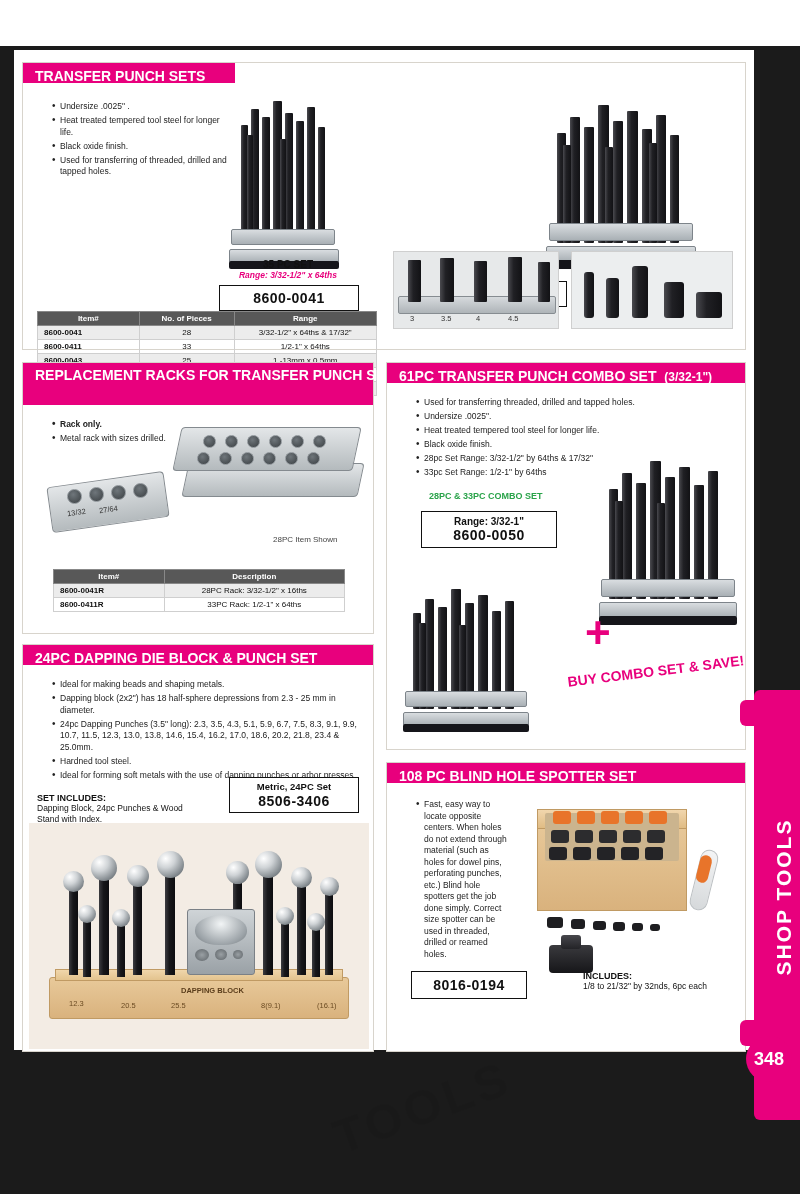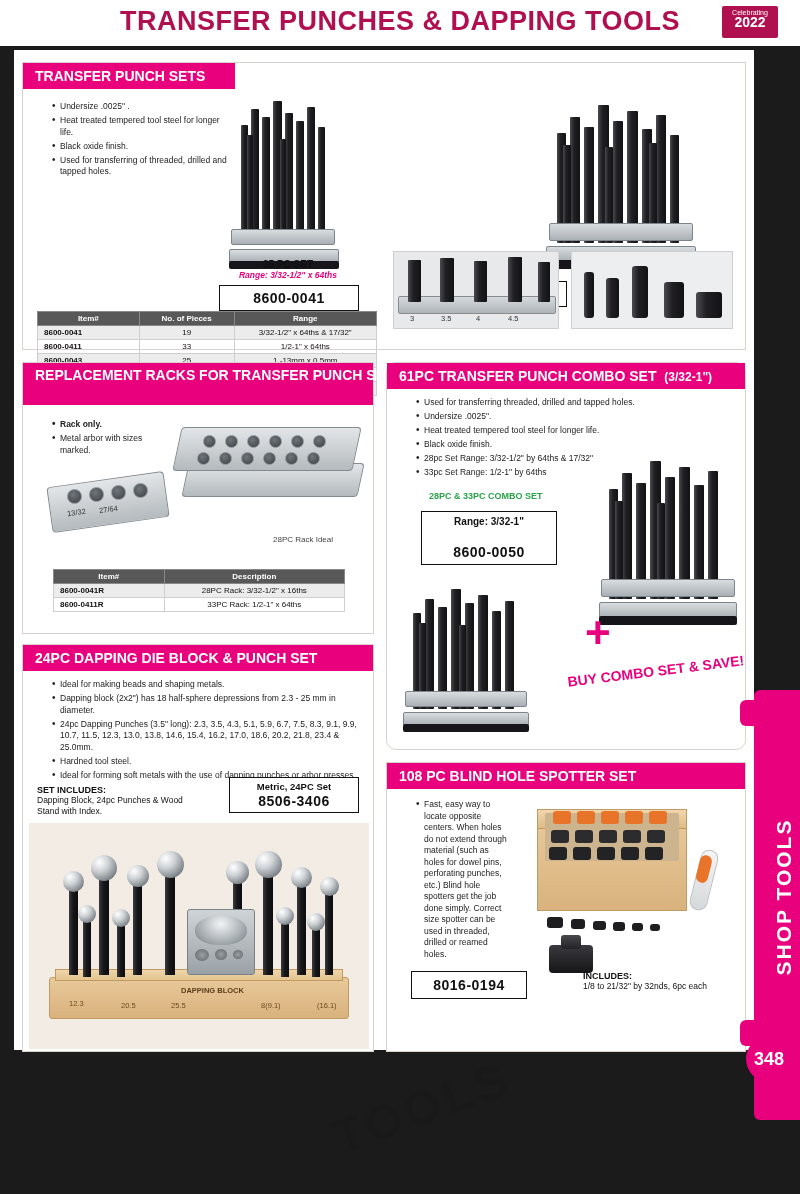--- a/index.html
+++ b/index.html
@@ -56,21 +56,21 @@
   }
   .celebrating .c1 { font-size:7px; display:block; margin-top:3px; }
   .celebrating .c2 { font-size:14px; font-weight:bold; display:block; line-height:13px;}
 
   
   .panel {
     position:absolute; background:#ffffff;
     border:1px solid #d8d4cc;
   }
   .pink-bar {
-    position:absolute; left:0; top:0; height:26px;
+    position:absolute; left:0; top:0; height:20px;
     background:#e8007d; color:#ffffff;
     font-weight:bold; font-size:14px;
     line-height:26px; padding-left:12px;
     white-space:nowrap;
     width:100%;
   }
   .pink-bar.short { width:auto; padding-right:30px; }
   .pink-bar .sub { color:#fff; font-size:12px; }
 
   ul.bullets {
@@ -211,27 +211,20 @@
 <div class="page">
 
   <div class="bg-top"></div>
   <div class="bg-body"></div>
   <div class="content-area"></div>
 
   <div class="watermark" style="left:30px;top:160px;">ST</div>
   <div class="watermark" style="left:600px;top:60px;">OO</div>
   <div class="watermark" style="left:330px;top:1080px;">TOOLS</div>
 
-  <div class="header">
-    <div class="header-title">TRANSFER PUNCHES &amp; DAPPING TOOLS</div>
-    <div class="celebrating">
-      <span class="c1">Celebrating</span>
-      <span class="c2">2022</span>
-    </div>
-  </div>
 
   <div class="panel" style="left:22px; top:62px; width:724px; height:288px;">
 
     <div class="pink-bar short">
       <span>TRANSFER PUNCH SETS</span>
     </div>
 
     <ul class="bullets" style="position:absolute; left:14px; top:38px; width:190px;">
       <li>Undersize .0025" .</li>
       <li>Heat treated tempered tool steel for longer life.</li>
@@ -292,21 +285,21 @@
     <div style="position:absolute; left:14px; top:248px; width:340px;">
       <table class="spec">
         <tbody>
             <tr>
           <th style="width:30%">Item#</th>
           <th style="width:28%">No. of Pieces</th>
           <th style="width:42%">Range</th>
         </tr>
         <tr class="alt">
           <td class="first">8600-0041</td>
-          <td>19</td>
+          <td>28</td>
           <td>3/32-1/2" x 64ths &amp; 17/32"</td>
         </tr>
         <tr>
           <td class="first">8600-0411</td>
           <td>33</td>
           <td>1/2-1" x 64ths</td>
         </tr>
         <tr class="alt">
           <td class="first">8600-0043</td>
           <td>25</td>
@@ -349,21 +342,21 @@
   </div>
 
   <div class="panel" style="left:22px; top:362px; width:352px; height:272px;">
 
     <div class="pink-bar" style="height:42px; line-height:17px; padding-top:4px; padding-right:8px;">
       <span>REPLACEMENT RACKS FOR TRANSFER PUNCH SETS</span>
     </div>
 
     <ul class="bullets" style="position:absolute; left:14px; top:56px; width:130px;">
       <li class="bold">Rack only.</li>
-      <li>Metal arbor with sizes marked.</li>
+      <li>Metal rack with sizes drilled.</li>
     </ul>
 
     <div class="art" style="left:140px; top:58px; width:210px; height:100px;">
       <div class="plate" style="left:22px; top:42px; width:176px; height:34px; transform:skewX(-12deg);"></div>
       <div class="plate" style="left:14px; top:6px; width:180px; height:44px; transform:skewX(-12deg);"></div>
       <div class="hole" style="left:40px; top:14px; width:13px; height:13px;"></div>
       <div class="hole" style="left:62px; top:14px; width:13px; height:13px;"></div>
       <div class="hole" style="left:84px; top:14px; width:13px; height:13px;"></div>
       <div class="hole" style="left:106px; top:14px; width:13px; height:13px;"></div>
       <div class="hole" style="left:128px; top:14px; width:13px; height:13px;"></div>
@@ -379,21 +372,21 @@
     <div class="art" style="left:20px; top:108px; width:130px; height:70px;">
       <div class="plate" style="left:6px; top:8px; width:118px; height:46px; transform:rotate(-8deg);"></div>
       <div class="hole" style="left:24px; top:18px; width:15px; height:15px;"></div>
       <div class="hole" style="left:46px; top:16px; width:15px; height:15px;"></div>
       <div class="hole" style="left:68px; top:14px; width:15px; height:15px;"></div>
       <div class="hole" style="left:90px; top:12px; width:15px; height:15px;"></div>
       <div class="tiny" style="position:absolute; left:24px; top:37px; color:#333; transform:rotate(-8deg);">13/32</div>
       <div class="tiny" style="position:absolute; left:56px; top:34px; color:#333; transform:rotate(-8deg);">27/64</div>
     </div>
 
-    <div class="small-cap" style="position:absolute; left:250px; top:172px; color:#444;">28PC Rack Ideal</div>
+    <div class="small-cap" style="position:absolute; left:250px; top:172px; color:#444;">28PC Item Shown</div>
 
     <div style="position:absolute; left:30px; top:206px; width:292px;">
       <table class="spec">
         <tbody>
             <tr>
           <th style="width:38%">Item#</th>
           <th style="width:62%">Description</th>
         </tr>
         <tr class="alt">
           <td class="first">8600-0041R</td>
@@ -401,21 +394,21 @@
         </tr>
         <tr>
           <td class="first">8600-0411R</td>
           <td>33PC Rack: 1/2-1" x 64ths</td>
         </tr>
       </tbody>
         </table>
     </div>
   </div>
 
-  <div class="panel" style="left:386px; top:362px; width:360px; height:388px;border-radius:10px;">
+  <div class="panel" style="left:386px; top:362px; width:360px; height:388px;">
 
     <div class="pink-bar">
       <span>61PC TRANSFER PUNCH COMBO SET</span>
       <span class="sub" style="margin-left:4px;">(3/32-1")</span>
     </div>
 
     <ul class="bullets" style="position:absolute; left:14px; top:34px; width:330px;">
       <li>Used for transferring threaded, drilled and tapped holes.</li>
       <li>Undersize .0025".</li>
       <li>Heat treated tempered tool steel for longer life.</li>
@@ -438,21 +431,21 @@
       <div class="pin" style="left:18px; top:54px; width:8px; height:98px;"></div>
       <div class="pin" style="left:60px; top:56px; width:8px; height:96px;"></div>
       <div class="rack-top" style="left:4px; top:132px; width:134px; height:18px;"></div>
       <div class="rack-bot" style="left:2px; top:155px; width:138px; height:16px;"></div>
       <div style="position:absolute;left:2px;top:169px;width:138px;height:9px;background:#15151a;border-radius:2px;"></div>
     </div>
 
     <div style="position:absolute; left:34px; top:148px; width:136px;">
       <div class="partbox" style="position:relative; left:0; top:0; width:136px; padding:4px 6px;">
         <div style="font-size:10px; font-weight:bold; color:#111;">Range: 3/32-1"</div>
-        <div class="num" style="margin-top:17px;">8600-0050</div>
+        <div class="num" style="margin-top:0;">8600-0050</div>
       </div>
     </div>
 
     <div class="art" style="left:14px; top:210px; width:150px; height:170px;">
       <div class="pin" style="left:12px; top:40px; width:8px; height:96px;"></div>
       <div class="pin" style="left:24px; top:26px; width:9px; height:110px;"></div>
       <div class="pin" style="left:37px; top:34px; width:9px; height:102px;"></div>
       <div class="pin" style="left:50px; top:16px; width:10px; height:120px;"></div>
       <div class="pin" style="left:64px; top:30px; width:9px; height:106px;"></div>
       <div class="pin" style="left:77px; top:22px; width:10px; height:114px;"></div>
@@ -477,21 +470,21 @@
     </div>
 
     <ul class="bullets" style="position:absolute; left:14px; top:34px; width:322px;">
       <li>Ideal for making beads and shaping metals.</li>
       <li>Dapping block (2x2") has 18 half-sphere depressions from 2.3 - 25 mm in diameter.</li>
       <li>24pc Dapping Punches (3.5" long): 2.3, 3.5, 4.3, 5.1, 5.9, 6.7, 7.5, 8.3, 9.1, 9.9, 10.7, 11.5, 12.3, 13.0, 13.8, 14.6, 15.4, 16.2, 17.0, 18.6, 20.2, 21.8, 23.4 &amp; 25.0mm.</li>
       <li>Hardned tool steel.</li>
       <li>Ideal for forming soft metals with the use of dapping punches or arbor presses.</li>
     </ul>
 
-    <div style="position:absolute; left:14px; top:140px; width:170px;">
+    <div style="position:absolute; left:14px; top:148px; width:170px;">
       <div class="incl-title">SET INCLUDES:</div>
       <div class="incl-body">Dapping Block, 24pc Punches &amp; Wood Stand with Index.</div>
     </div>
 
     <div class="partbox" style="left:206px; top:132px; width:130px; padding:3px 4px;">
       <div style="font-size:9.5px; font-weight:bold; color:#111;">Metric, 24PC Set</div>
       <div class="num" style="margin-top:1px;">8506-3406</div>
     </div>
 
     <div class="art" style="left:6px; top:178px; width:340px; height:226px; background:#f3ece4;">

